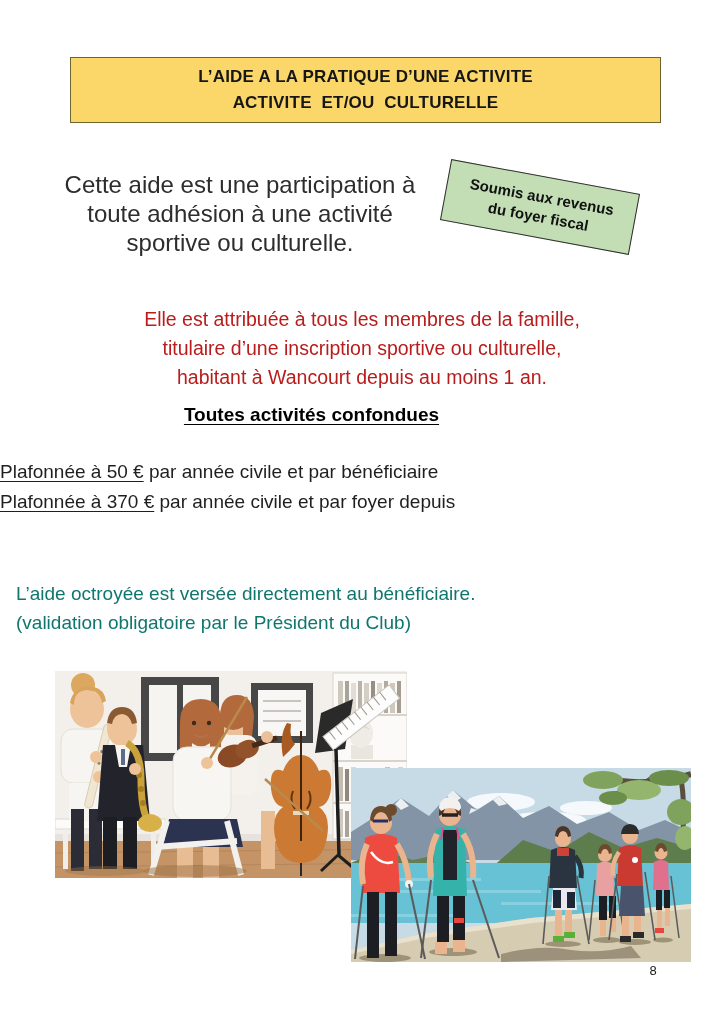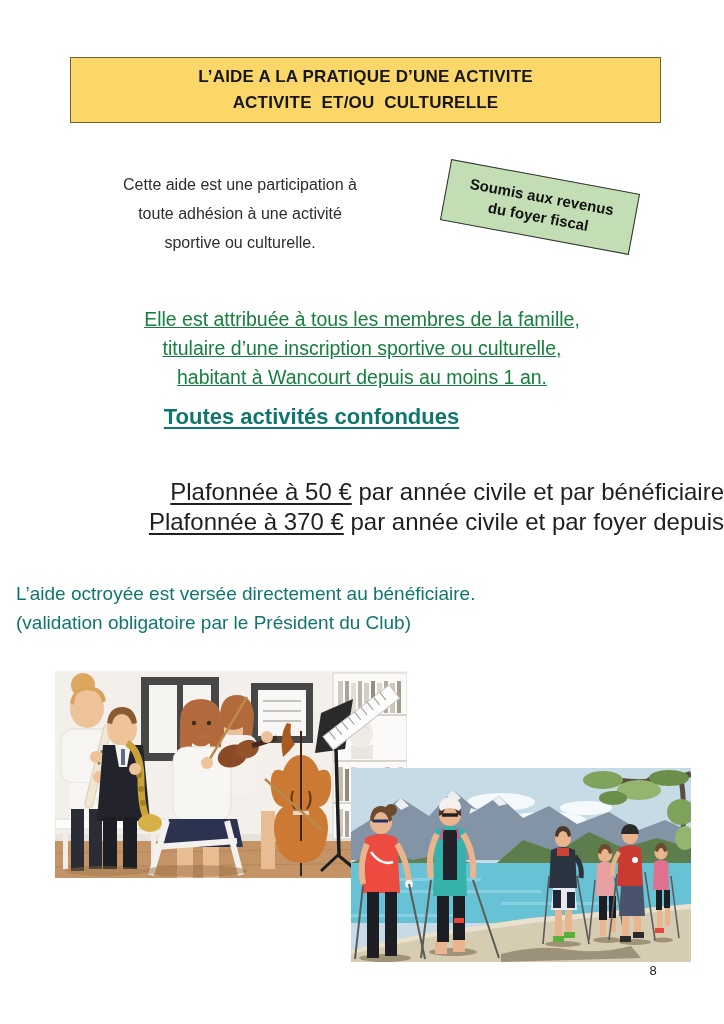--- a/index.html
+++ b/index.html
@@ -17,46 +17,45 @@
     background:#fbd769;border:1px solid #6e6430;
     display:flex;flex-direction:column;align-items:center;justify-content:center;
     text-align:center;
   }
   .banner .t-line{
     font-size:17px;font-weight:bold;color:#161616;line-height:26px;
     letter-spacing:.2px;white-space:pre;
   }
   .intro{
     position:absolute;left:40px;top:170px;width:400px;
-    text-align:center;font-size:16px;line-height:29px;color:#2d2d2d;
+    text-align:center;font-size:24px;line-height:29px;color:#2d2d2d;
     white-space:pre-line;
   }
   .sticker{
     position:absolute;left:444px;top:176px;width:190px;height:60px;
     background:#c3deb5;border:1px solid #2f2f2f;
     transform:rotate(10.5deg);
     display:flex;align-items:center;justify-content:center;text-align:center;
   }
   .sticker .s-text{
     font-size:15px;font-weight:bold;color:#111;line-height:20px;white-space:pre-line;
   }
   .eligibility{
     position:absolute;left:0;top:305px;width:724px;
-    text-align:center;font-size:19.5px;line-height:29px;color:#15803d;
+    text-align:center;font-size:19.5px;line-height:29px;color:#b91c1c;
     white-space:pre-line;
-    text-decoration:underline;
   }
   .subheading{
     position:absolute;left:0;top:404px;width:623px;
-    text-align:center;font-size:22px;font-weight:bold;color:#0f766e;
+    text-align:center;font-size:19px;font-weight:bold;color:#000000;
   }
   .subheading span{text-decoration:underline;text-underline-offset:3px;}
   .caps{
-    position:absolute;left:0;top:477px;width:724px;
-    text-align:right;font-size:24px;line-height:30px;color:#1f1f1f;
+    position:absolute;left:0;top:457px;width:724px;
+    text-align:left;font-size:19px;line-height:30px;color:#1f1f1f;
   }
   .caps .lead{text-decoration:underline;text-underline-offset:3px;}
   .payment{
     position:absolute;left:16px;top:579px;width:724px;
     text-align:left;font-size:19px;line-height:29px;color:#0f766e;
     white-space:pre-line;
   }
   .photo{position:absolute;display:block;}
   .photo-music{left:55px;top:671px;width:352px;height:207px;z-index:1;}
   .photo-walk{left:351px;top:768px;width:340px;height:194px;z-index:2;}

